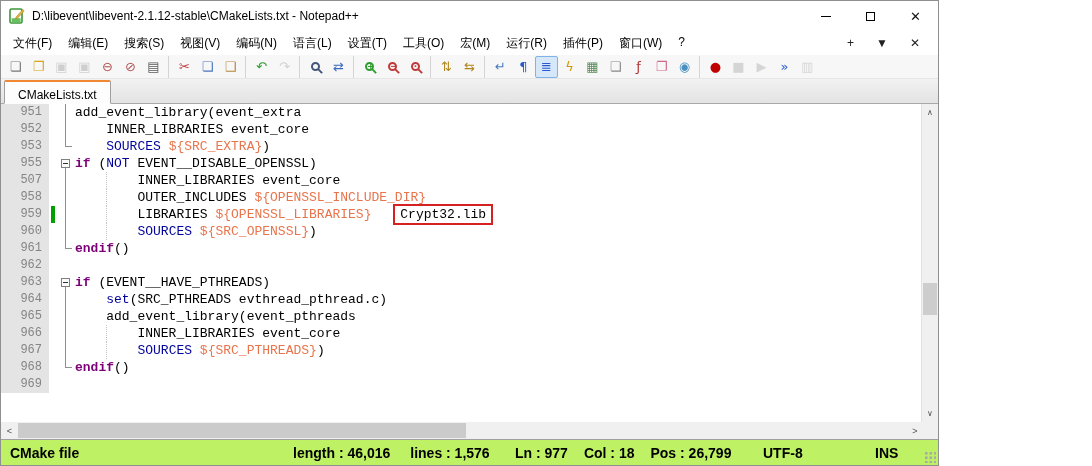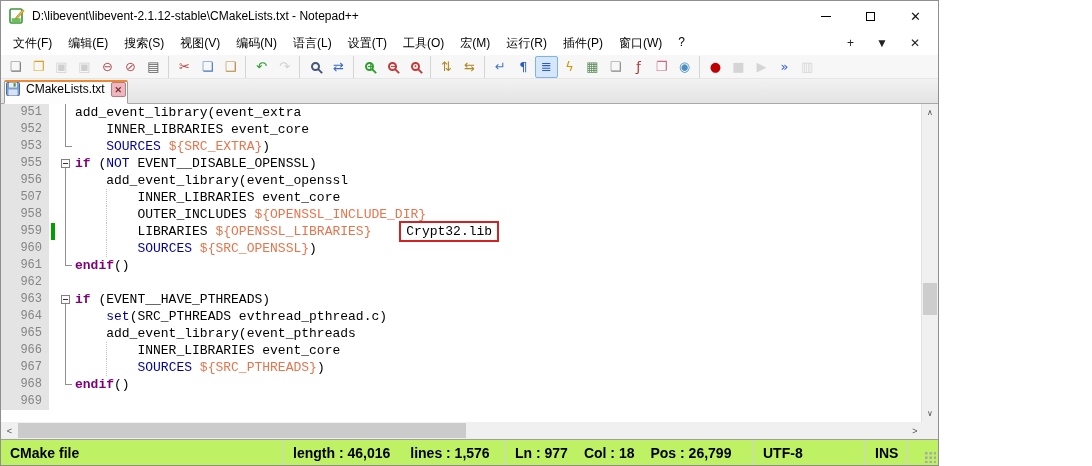--- a/index.html
+++ b/index.html
@@ -39,22 +39,22 @@
   .mag::after { content:""; position:absolute; width:6px; height:2px; background:currentColor;
     right:-5px; bottom:-3px; transform:rotate(45deg); }
   .mag b { position:absolute; left:0; right:0; top:-2px; text-align:center;
     font-size:9px; line-height:9px; }
 
   
   .tabbar { flex:0 0 25px; background:linear-gradient(#f2f2f2,#e3e3e3);
     display:flex; align-items:flex-end; padding-left:3px; border-bottom:1px solid #a9a9a9; }
   .tab { height:24px; margin-bottom:-1px; background:#fdfdfd; border:1px solid #9f9f9f;
     border-bottom:1px solid #fdfdfd; border-top:2px solid var(--active-tab-stripe);
-    border-radius:2px 2px 0 0; display:flex; gap:6px;
-    padding:0 1px; font-size:12px; color:#000; }
+    border-radius:2px 2px 0 0; display:flex; align-items:center; gap:6px;
+    padding:0 13px; font-size:12px; color:#000;flex-direction:column; }
   .tab-close { width:15px; height:15px; background:#edb8bd; border:1px solid #b97a84;
     border-radius:2px; color:#7c2a38; font-size:9px; font-weight:bold;
     display:flex; align-items:center; justify-content:center; }
 
   
   .editor { flex:0 0 318px; display:flex; background:#fff; overflow:hidden; }
   .ed-lines { flex:1; overflow:hidden; }
   .row { display:flex; height:17px; line-height:17px; white-space:pre;
     font-family:"Liberation Mono","DejaVu Sans Mono",monospace; font-size:13px; }
   .ln { flex:0 0 48px; background:#e4e4e4; color:var(--line-number);
@@ -74,21 +74,21 @@
   .fold.box i { position:absolute; left:2px; top:4px; width:9px; height:9px;
     border:1px solid #808080; background:#fcfcfc; }
   .fold.box i::before { content:""; position:absolute; left:1px; top:3px;
     width:5px; height:1px; background:#333; }
   .code { flex:1; padding-left:2px; position:relative; color:#000; }
   .code.g::before { content:""; position:absolute; left:33px; top:0; bottom:0;
     border-left:1px dotted #c3c3c3; }
   .sk { color:var(--keyword); font-weight:bold; }
   .sc { color:var(--command); font-weight:normal; }
   .sv { color:var(--variable); }
-  .sb { color:#000; border:2px solid var(--annotation-red); padding:1px 5px; margin-left:20px; }
+  .sb { color:#000; border:2px solid var(--annotation-red); padding:1px 5px; margin-left:14px; }
 
   
   .vscroll { flex:0 0 17px; background:#f0f0f0; border-left:1px solid #e2e2e2; position:relative; }
   .vs-arrow { position:absolute; left:0; right:0; height:17px; display:flex;
     align-items:center; justify-content:center; font-size:8px; color:#505050; }
   .vs-arrow.up { top:0; } .vs-arrow.down { bottom:0; }
   .vs-thumb { position:absolute; left:1px; right:1px; top:179px; height:32px; background:#cdcdcd; }
   .hscroll-row { flex:0 0 17px; display:flex; background:#f0f0f0; }
   .hscroll { width:1073px; position:relative; background:#f0f0f0; }
   .hs-arrow { position:absolute; top:0; bottom:0; width:17px; display:flex;
@@ -295,21 +295,20 @@
       <span class="tab-close">✕</span>
     </div>
   </div>
 
   <div class="editor">
     <div class="ed-lines">
         <div class="row"><span class="ln">951</span><span class="chg"></span><span class="fold linec"></span><span class="code"><span>add_event_library(event_extra</span></span></div>
         <div class="row"><span class="ln">952</span><span class="chg"></span><span class="fold linec"></span><span class="code"><span>    INNER_LIBRARIES event_core</span></span></div>
         <div class="row"><span class="ln">953</span><span class="chg"></span><span class="fold endc"></span><span class="code"><span>    </span><span class="sc">SOURCES</span><span> </span><span class="sv">${SRC_EXTRA}</span><span>)</span></span></div>
         <div class="row"><span class="ln">955</span><span class="chg"></span><span class="fold box"><i></i></span><span class="code"><span class="sk">if</span><span> (</span><span class="sc">NOT</span><span> EVENT__DISABLE_OPENSSL)</span></span></div>
-        <div class="row"><span class="ln">956</span><span class="chg"></span><span class="fold linec"></span><span class="code"><span>    add_event_library(event_openssl</span></span></div>
         <div class="row"><span class="ln">507</span><span class="chg"></span><span class="fold linec"></span><span class="code g"><span>        INNER_LIBRARIES event_core</span></span></div>
         <div class="row"><span class="ln">958</span><span class="chg"></span><span class="fold linec"></span><span class="code g"><span>        OUTER_INCLUDES </span><span class="sv">${OPENSSL_INCLUDE_DIR}</span></span></div>
         <div class="row"><span class="ln">959</span><span class="chg on"></span><span class="fold linec"></span><span class="code g"><span>        LIBRARIES </span><span class="sv">${OPENSSL_LIBRARIES}</span><span> </span><span class="sb">Crypt32.lib</span></span></div>
         <div class="row"><span class="ln">960</span><span class="chg"></span><span class="fold linec"></span><span class="code g"><span>        </span><span class="sc">SOURCES</span><span> </span><span class="sv">${SRC_OPENSSL}</span><span>)</span></span></div>
         <div class="row"><span class="ln">961</span><span class="chg"></span><span class="fold endc"></span><span class="code"><span class="sk">endif</span><span>()</span></span></div>
         <div class="row"><span class="ln">962</span><span class="chg"></span><span class="fold none"></span><span class="code"></span></div>
         <div class="row"><span class="ln">963</span><span class="chg"></span><span class="fold box"><i></i></span><span class="code"><span class="sk">if</span><span> (EVENT__HAVE_PTHREADS)</span></span></div>
         <div class="row"><span class="ln">964</span><span class="chg"></span><span class="fold linec"></span><span class="code"><span>    </span><span class="sc">set</span><span>(SRC_PTHREADS evthread_pthread.c)</span></span></div>
         <div class="row"><span class="ln">965</span><span class="chg"></span><span class="fold linec"></span><span class="code"><span>    add_event_library(event_pthreads</span></span></div>
         <div class="row"><span class="ln">966</span><span class="chg"></span><span class="fold linec"></span><span class="code g"><span>        INNER_LIBRARIES event_core</span></span></div>

